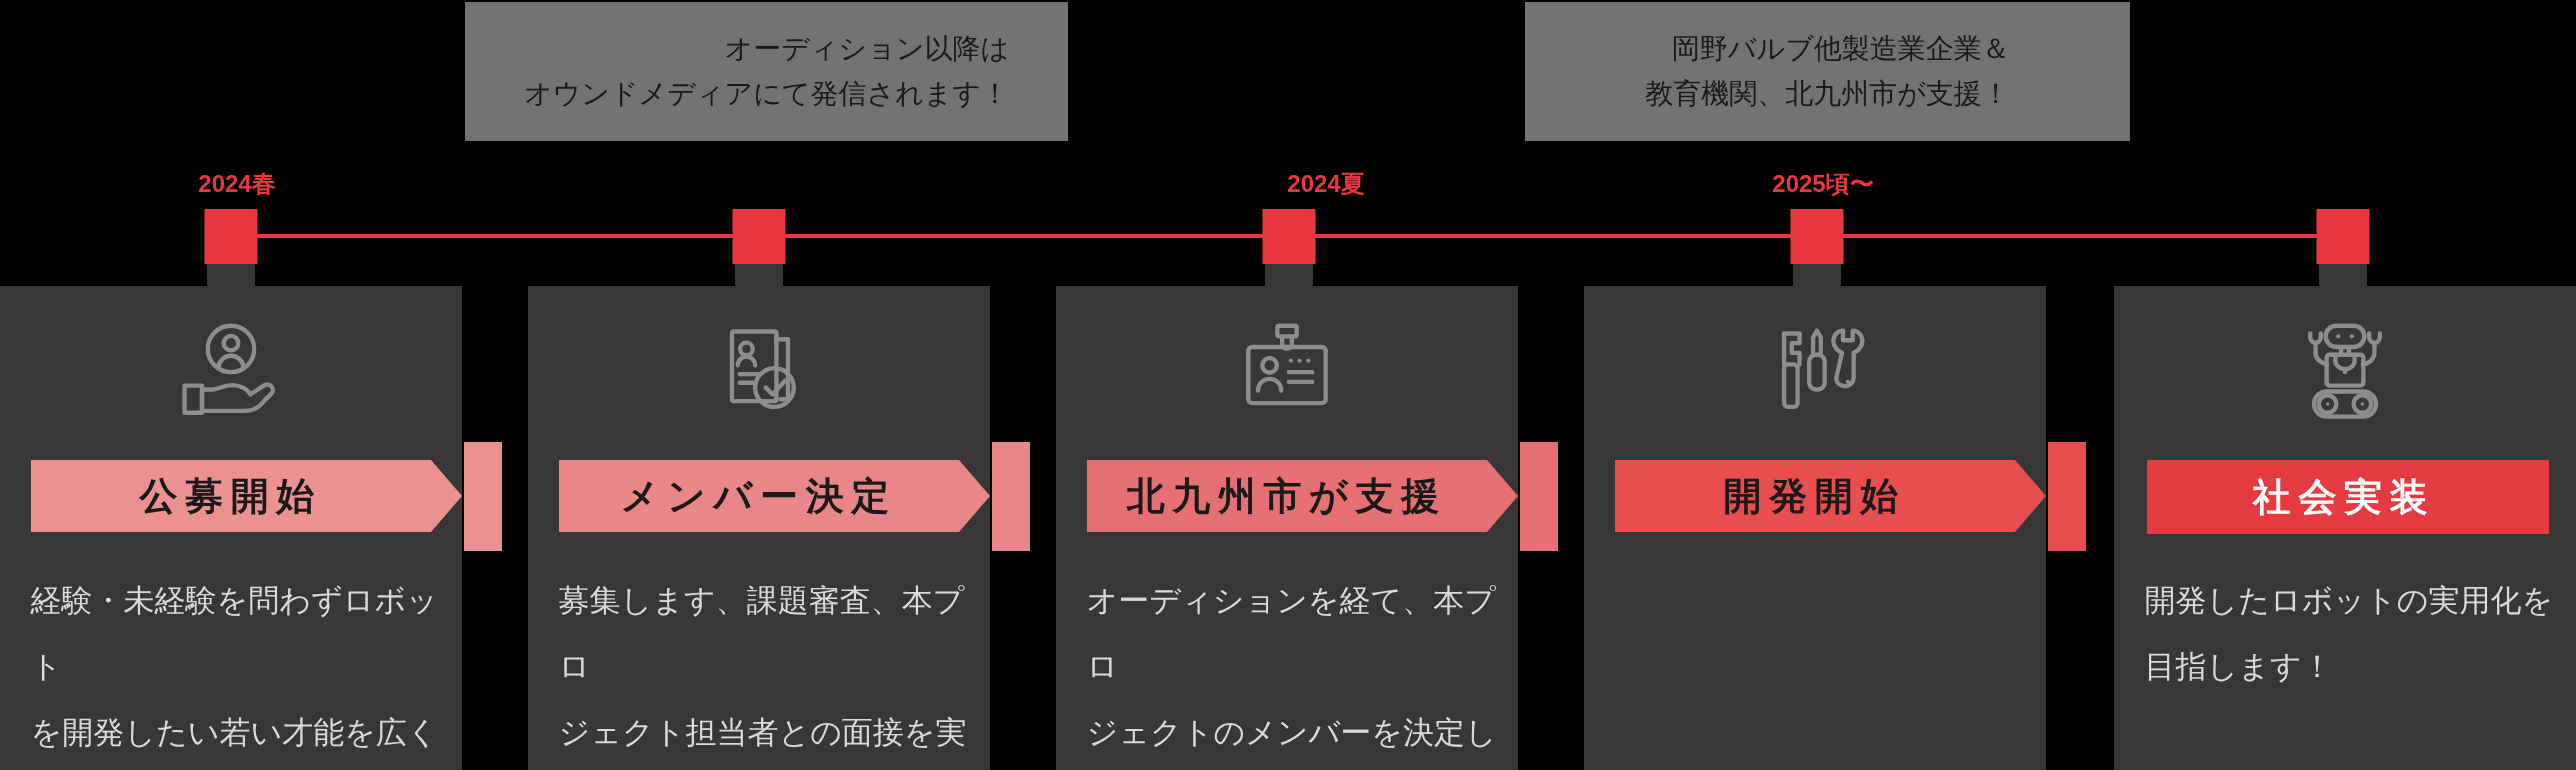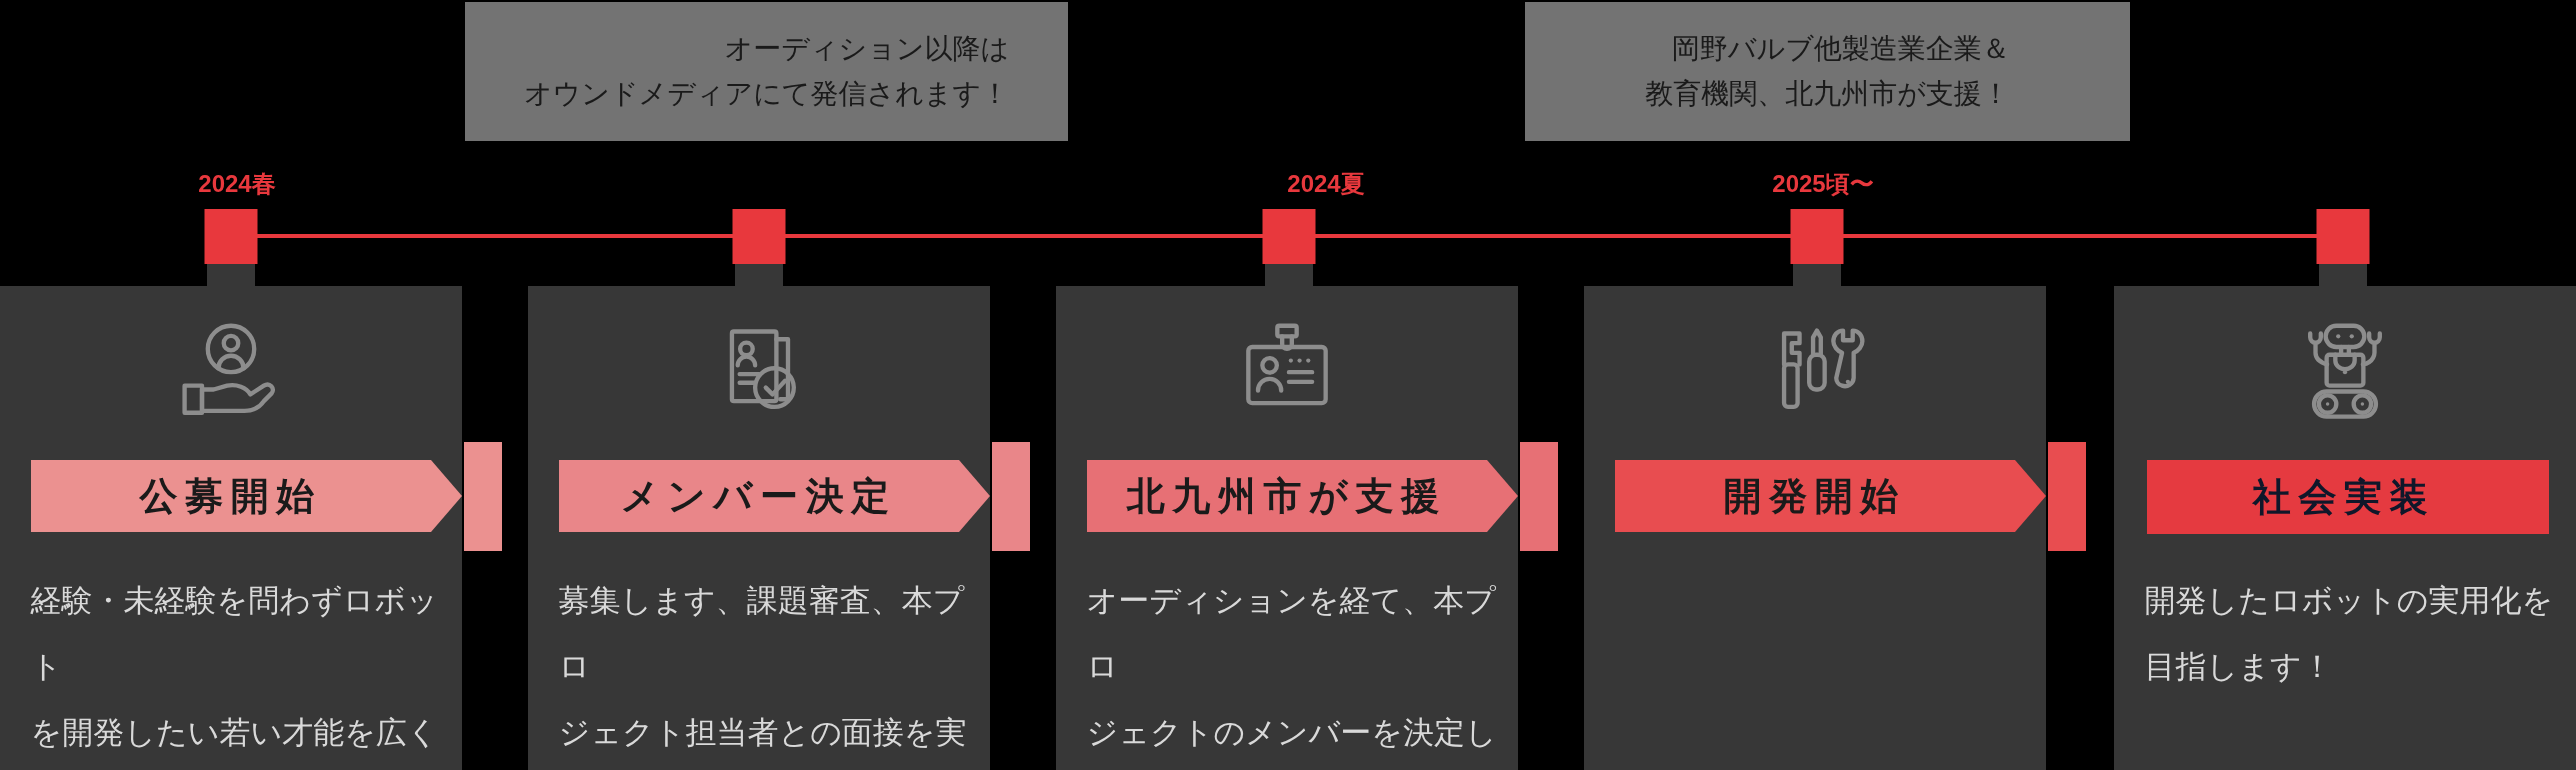--- a/index.html
+++ b/index.html
@@ -32,21 +32,21 @@
   .icon{position:absolute;top:32px;left:50%;transform:translateX(-50%);width:116px;height:116px;}
   .icon svg{display:block;}
   .banner{
     position:absolute;left:30.5px;right:0;top:174px;height:72px;
     display:flex;align-items:center;justify-content:center;
     box-sizing:border-box;padding-right:31px;
     font-weight:bold;font-size:38px;letter-spacing:7.6px;color:#1a1a1a;white-space:nowrap;
     clip-path:polygon(0 0, calc(100% - 31px) 0, 100% 50%, calc(100% - 31px) 100%, 0 100%);
   }
   .banner-last{
-    left:33px;right:27px;clip-path:none;padding-right:8px;color:#0f172a;top:174px;height:74px;
+    left:33px;right:27px;clip-path:none;padding-right:8px;color:#ffffff;top:174px;height:74px;
   }
   .arrow-block{position:absolute;top:156px;left:464px;width:38px;height:109px;}
   .bc1{background:#eb9190;} .bc2{background:#e98689;} .bc3{background:#e77075;}
   .bc4{background:#e84d50;} .bc5{background:#e53a40;}
   .desc{
     position:absolute;left:30.5px;top:282px;width:416px;
     font-size:31px;line-height:66px;color:#d9d9d9;white-space:pre-line;
   }
   .ic{stroke:#8d8d8d;fill:none;stroke-width:4.5;stroke-linecap:round;stroke-linejoin:round;}
   .icfill{fill:#8d8d8d;stroke:none;}

